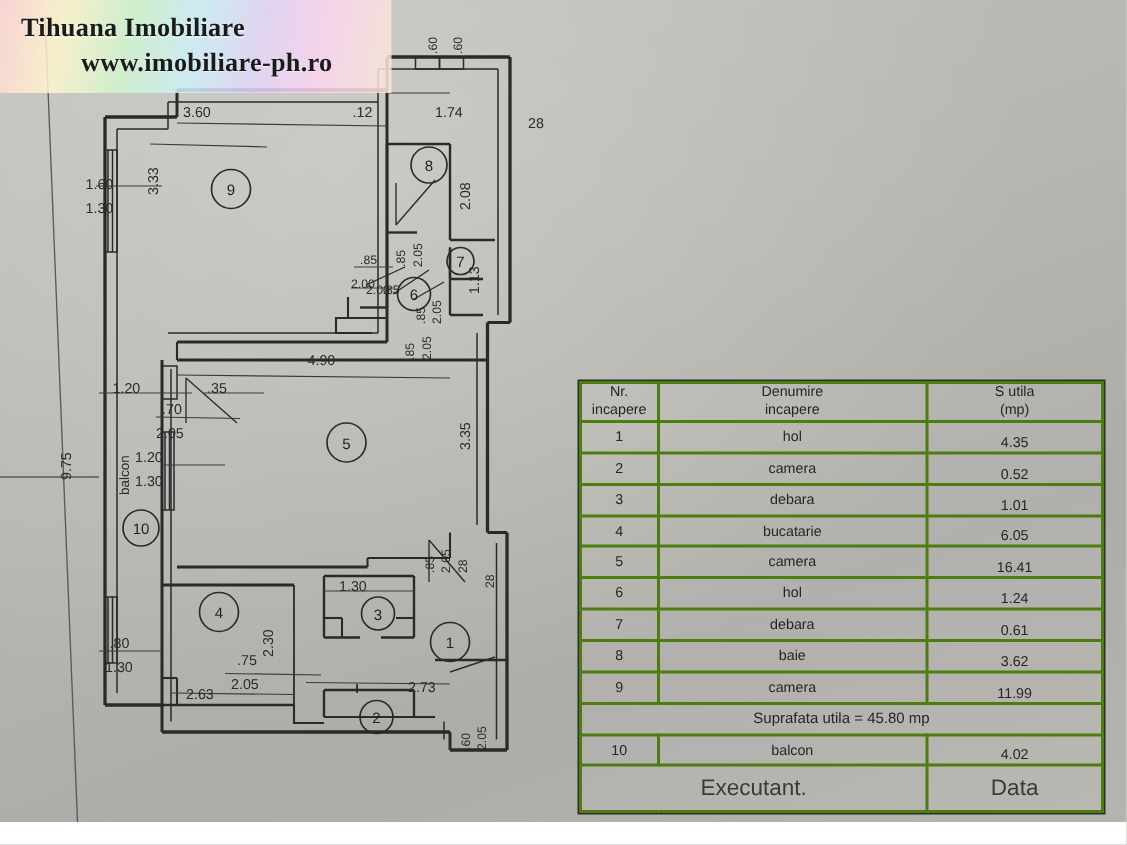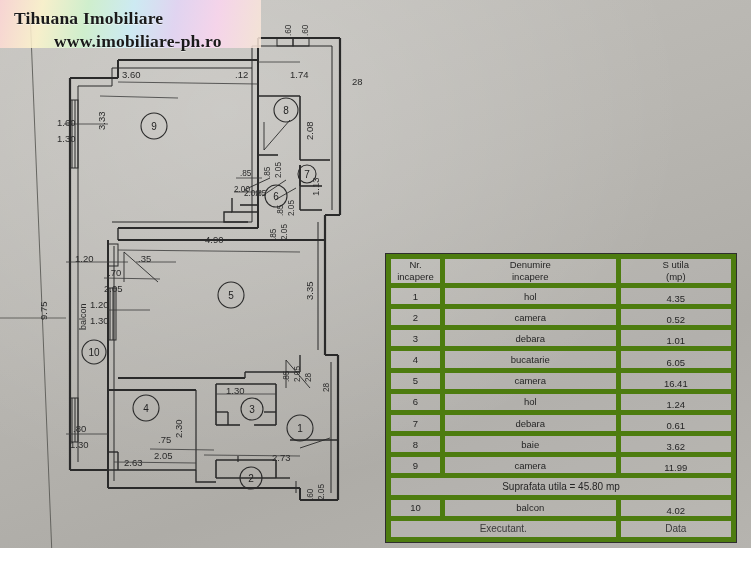--- a/index.html
+++ b/index.html
@@ -11,21 +11,21 @@
 
   
   #paper{position:absolute;left:0;top:0;width:751px;height:548px;
          background:
            radial-gradient(ellipse at 30% 20%, rgba(255,255,255,.22), rgba(255,255,255,0) 62%),
            linear-gradient(160deg,#c3c1bc 0%,#b8b6b1 42%,#aeaca7 72%,#b6b4af 100%);
   }
   #bottomstrip{position:absolute;left:0;top:548px;width:751px;height:15px;background:#ffffff;}
 
   
-  #wm{position:absolute;left:0;top:0;width:261px;height:48px;
+  #wm{position:absolute;left:0;top:0;width:261px;height:62px;
       background:linear-gradient(100deg,
         rgba(255,214,214,.85) 0%, rgba(255,246,205,.85) 16%,
         rgba(208,245,206,.85) 33%, rgba(205,240,250,.85) 50%,
         rgba(228,214,248,.85) 66%, rgba(252,214,240,.85) 82%,
         rgba(250,232,216,.85) 100%);}
   #wm .l1,#wm .l2{position:absolute;left:14px;color:#1a1a1a;
         font-family:"Liberation Serif",serif;font-weight:bold;letter-spacing:.2px;
         text-shadow:0 1px 0 rgba(255,255,255,.5);white-space:nowrap;}
   #wm .l1{top:8px;font-size:17.5px;}
   #wm .l2{top:31px;font-size:17.5px;margin-left:40px;}
@@ -37,30 +37,30 @@
   .dim{font-family:"Liberation Sans",sans-serif;fill:#2b2b2b;font-size:9.5px;}
   .dimS{font-family:"Liberation Sans",sans-serif;fill:#2b2b2b;font-size:8.2px;}
   .rnum{font-family:"Liberation Sans",sans-serif;fill:#232323;font-size:10px;text-anchor:middle;}
   .balcontxt{font-family:"Liberation Sans",sans-serif;fill:#2b2b2b;font-size:9px;}
 
   
   #tbl{position:absolute;left:385px;top:253px;width:350px;height:288px;
        border:1.4px solid #2e2e2e;background:rgba(255,255,255,.06);}
   #tbl table{width:100%;height:100%;border-collapse:collapse;
              font-family:"Liberation Sans",sans-serif;font-size:9.5px;color:#252525;}
-  #tbl td,#tbl th{border:5px solid #4d7c0f;text-align:center;font-weight:normal;padding:0;}
+  #tbl td,#tbl th{border:2px solid #4d7c0f;text-align:center;font-weight:normal;padding:0;}
   #tbl th{font-size:9.5px;line-height:12px;}
   .cNr{width:50px;}
   .cName{width:182px;}
   .cVal{width:118px;}
   .valcell{text-align:center;vertical-align:bottom;padding-bottom:1px;}
   .namecell{text-align:center;vertical-align:middle;}
   .nrcell{text-align:center;vertical-align:middle;}
   .spanrow{text-align:center;font-size:10px;padding:2px 0;}
-  .footrow td{font-size:10px;color:#3a3a3a;}
+  .footrow td{font-size:15px;color:#3a3a3a;}
 </style>
 </head>
 <body>
 
 <div id="page">
 
   <div id="paper"></div>
 
   <div id="plan">
   <svg width="751" height="563" viewBox="0 0 751 563" xmlns="http://www.w3.org/2000/svg">

